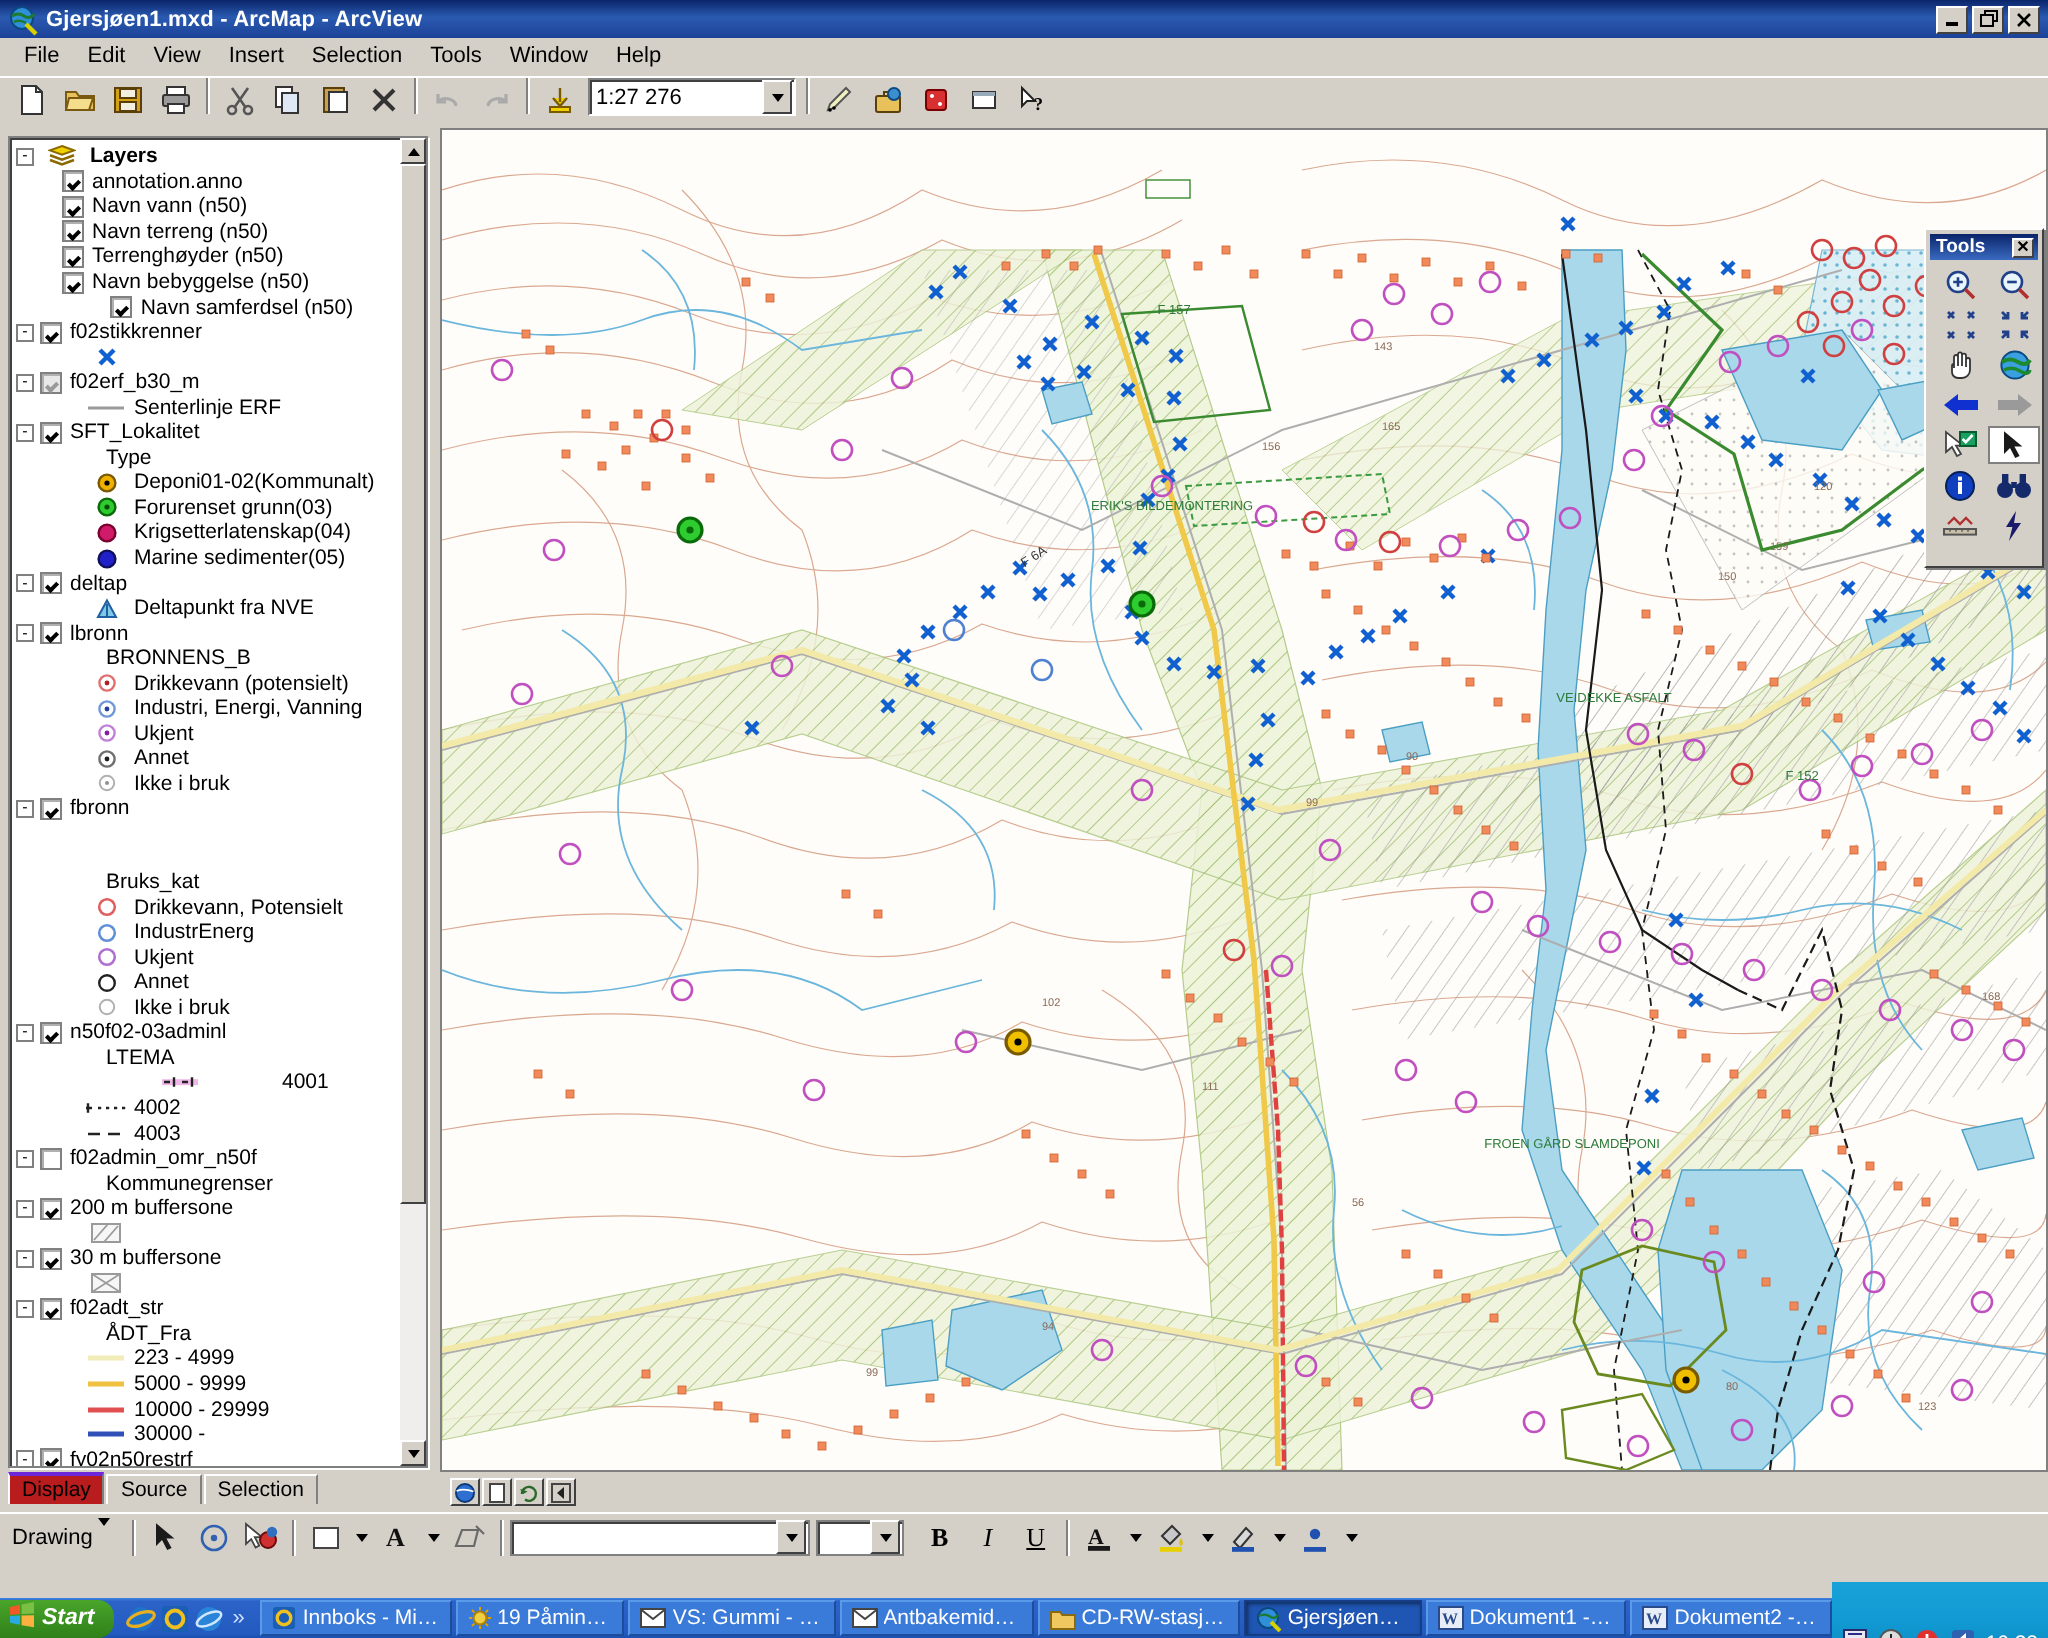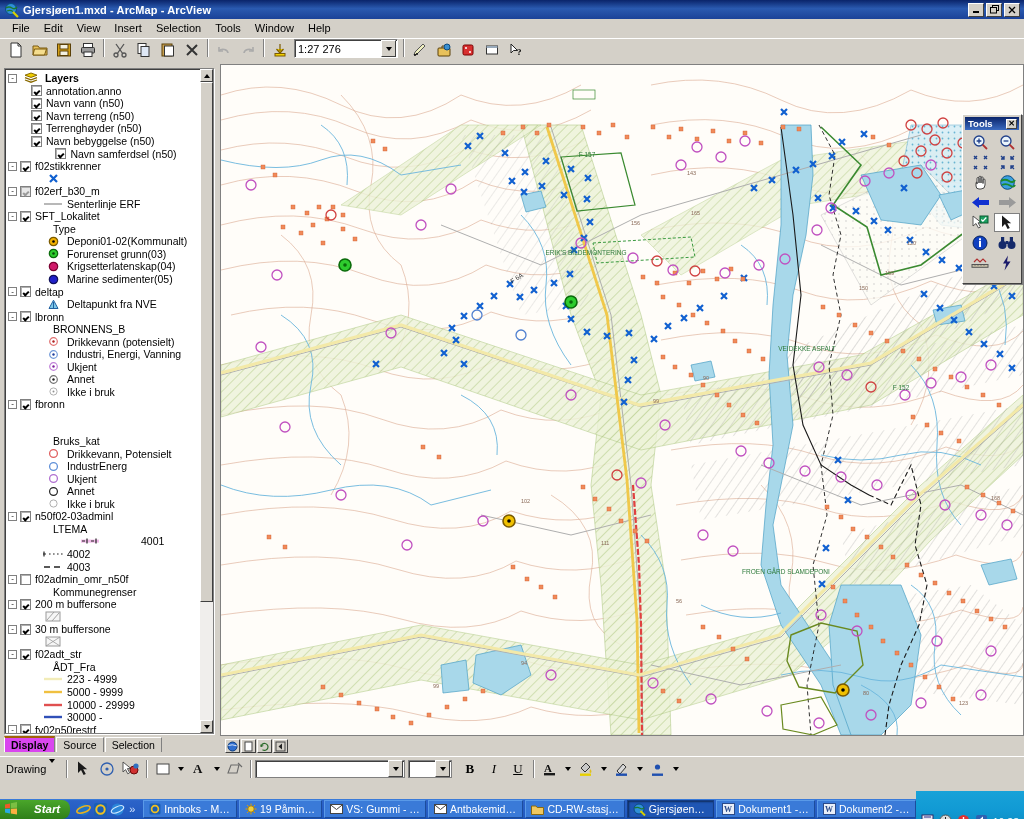--- a/index.html
+++ b/index.html
@@ -118,21 +118,21 @@
   .arr-up { width:0;height:0;border-left:3px solid transparent;border-right:3px solid transparent;border-bottom:4px solid #000; }
   .arr-dn { width:0;height:0;border-left:3px solid transparent;border-right:3px solid transparent;border-top:4px solid #000; }
 
   
   .toc-tabs { position: absolute; left: 4px; top: 736px; display: flex; align-items: flex-end; height: 16px; }
   .toc-tab {
     height: 15px; padding: 0 6px; font-size: 10.5px; background: #d4d0c8;
     border: 1px solid #fff; border-right-color: #808080; border-bottom: none;
     display: flex; align-items: center; margin-right: 1px;
   }
-  .toc-tab.active { height: 16px; font-weight: bold; background: #d946ef; border-top: 2px solid #a16207; }
+  .toc-tab.active { height: 16px; font-weight: normal; background: #b91c1c; border-top: 2px solid #6d28d9; }
 
   
   .mapframe {
     position: absolute; left: 220px; top: 64px; width: 804px; height: 672px;
     border: 1px solid #808080; background: #fff; overflow: hidden;
   }
   .mapcanvas { position: absolute; left: 0; top: 0; width: 802px; height: 670px; background: #fffdfa; }
   .mapcanvas svg { display: block; }
   .map-ctrls {
     position: absolute; left: 225px; top: 739px; height: 14px; display: flex; align-items: center; gap: 1px;
@@ -190,21 +190,21 @@
   
   .taskbar {
     position: absolute; left: 0; top: 799px; width: 1024px; height: 20px;
     background: linear-gradient(to bottom,#3f84e0 0%,#2c63c8 8%,#225ac0 90%,#1a4fae 100%);
     display: flex; align-items: center;
   }
   .startbtn {
     height: 19px; padding: 0 10px 0 4px; margin-right: 3px;
     background: linear-gradient(to bottom,#4aa62a 0%,#3d9423 45%,#2f8019 100%);
     color: #fff; font-weight: bold; font-size: 11.5px; font-style: italic;
-    display: flex; align-items: center; gap: 16px;
+    display: flex; align-items: center; gap: 3px;
     border-top-right-radius: 8px; border-bottom-right-radius: 8px;
   }
   .qlaunch { display: flex; align-items: center; gap: 2px; padding: 0 3px; height: 18px; }
   .ql-ico { width: 15px; height: 15px; }
   .ql-sep { color: #cfe2ff; font-size: 11px; margin: 0 2px; }
   .tasks { display: flex; align-items: center; gap: 2px; margin-left: 3px; flex: 1; overflow: hidden; }
   .taskbtn {
     height: 18px; display: flex; align-items: center; gap: 3px; padding: 0 5px;
     background: #3a7ad8; color: #fff; font-size: 10.5px; white-space: nowrap;
     border: 1px solid #5a9ae8; border-right-color:#1c4c9c; border-bottom-color:#1c4c9c;

